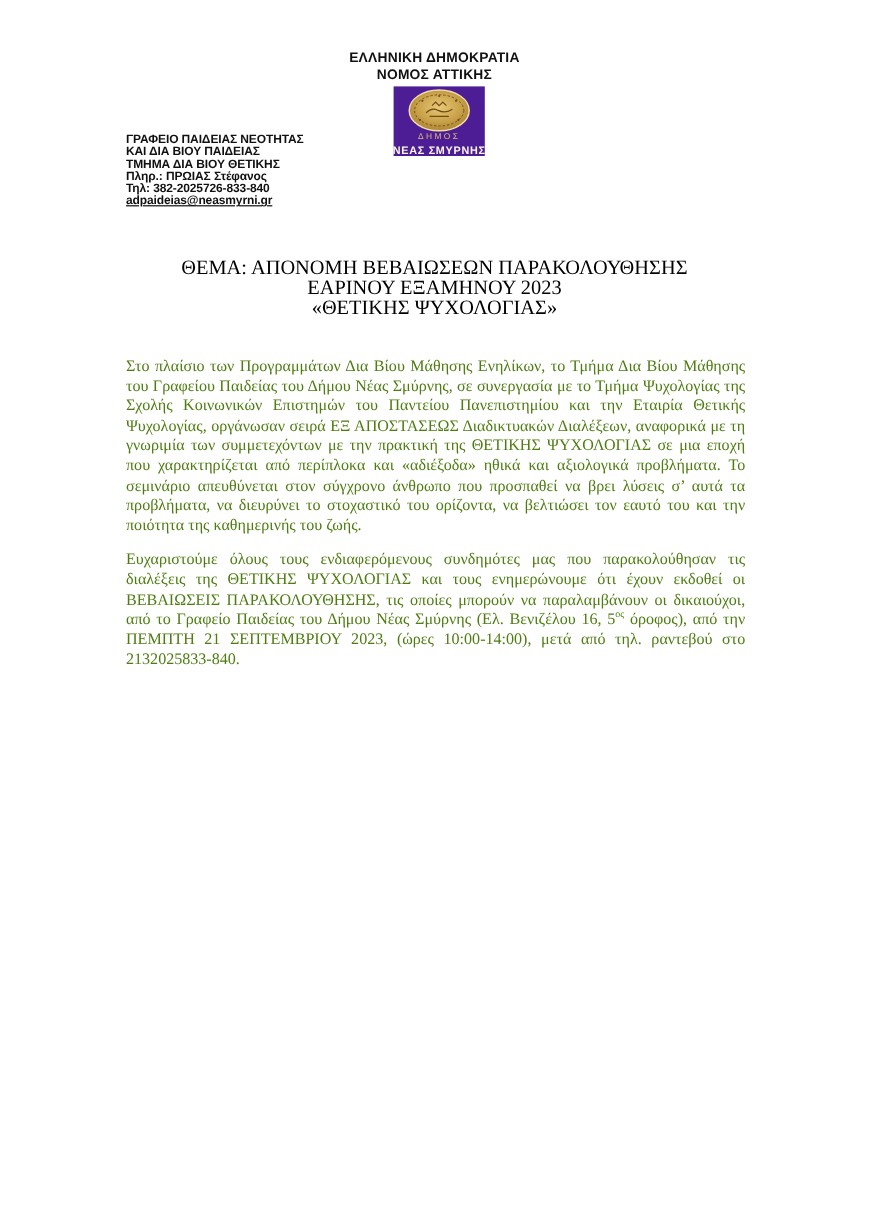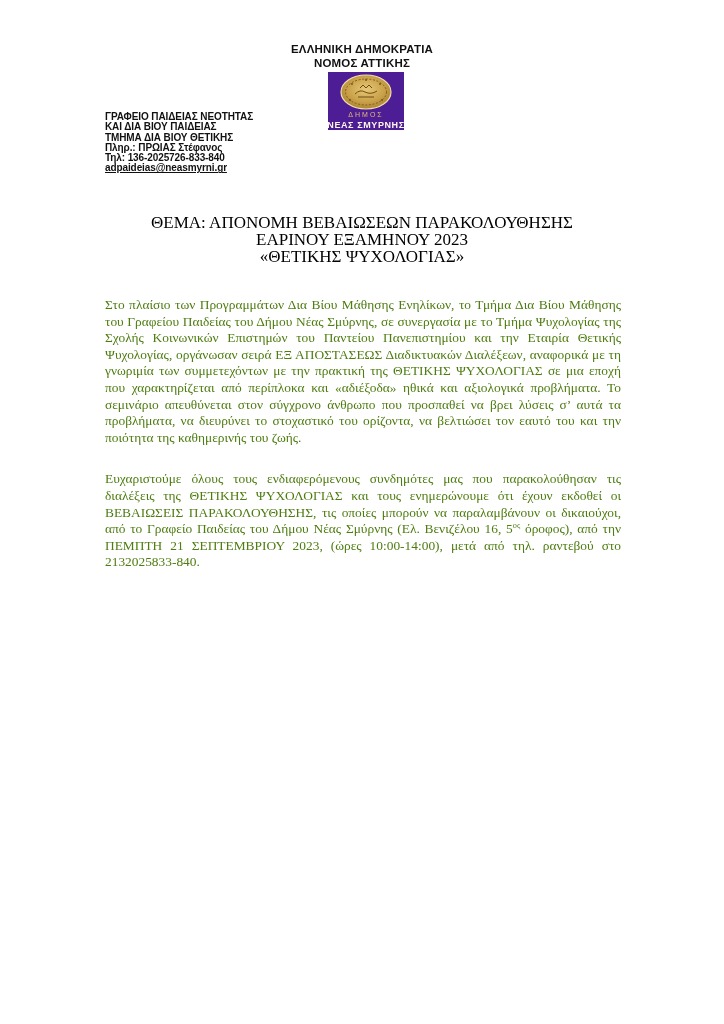--- a/index.html
+++ b/index.html
@@ -92,21 +92,21 @@
     position: absolute;
     top: 297px;
     left: 105px;
     width: 516px;
     font-family: "Liberation Serif", serif;
     font-size: 13.4px;
     line-height: 16.6px;
     text-align: justify;
     color: #4d7c0f;
   }
-  .body-text p + p { margin-top: 25px; }
+  .body-text p + p { margin-top: 12px; }
   sup.ord {
     vertical-align: super;
     font-size: 0.62em;
     line-height: 0;
   }
 </style>
 </head>
 <body>
 
 <div class="page">
@@ -142,21 +142,21 @@
     </svg>
     <div class="logo-sub">ΔΗΜΟΣ</div>
     <div class="logo-name">ΝΕΑΣ ΣΜΥΡΝΗΣ</div>
   </div>
 
   <div class="contact">
     <div>ΓΡΑΦΕΙΟ ΠΑΙΔΕΙΑΣ ΝΕΟΤΗΤΑΣ</div>
     <div>ΚΑΙ ΔΙΑ ΒΙΟΥ ΠΑΙΔΕΙΑΣ</div>
     <div>ΤΜΗΜΑ ΔΙΑ ΒΙΟΥ ΘΕΤΙΚΗΣ</div>
     <div>Πληρ.: ΠΡΩΙΑΣ Στέφανος</div>
-    <div>Τηλ: 136-2025726-833-840</div>
+    <div>Τηλ: 382-2025726-833-840</div>
     <div class="email">adpaideias@neasmyrni.gr</div>
   </div>
 
   <div class="subject">
     <div>ΘΕΜΑ: ΑΠΟΝΟΜΗ ΒΕΒΑΙΩΣΕΩΝ ΠΑΡΑΚΟΛΟΥΘΗΣΗΣ</div>
     <div>ΕΑΡΙΝΟΥ ΕΞΑΜΗΝΟΥ 2023</div>
     <div>«ΘΕΤΙΚΗΣ ΨΥΧΟΛΟΓΙΑΣ»</div>
   </div>
 
   <div class="body-text">

